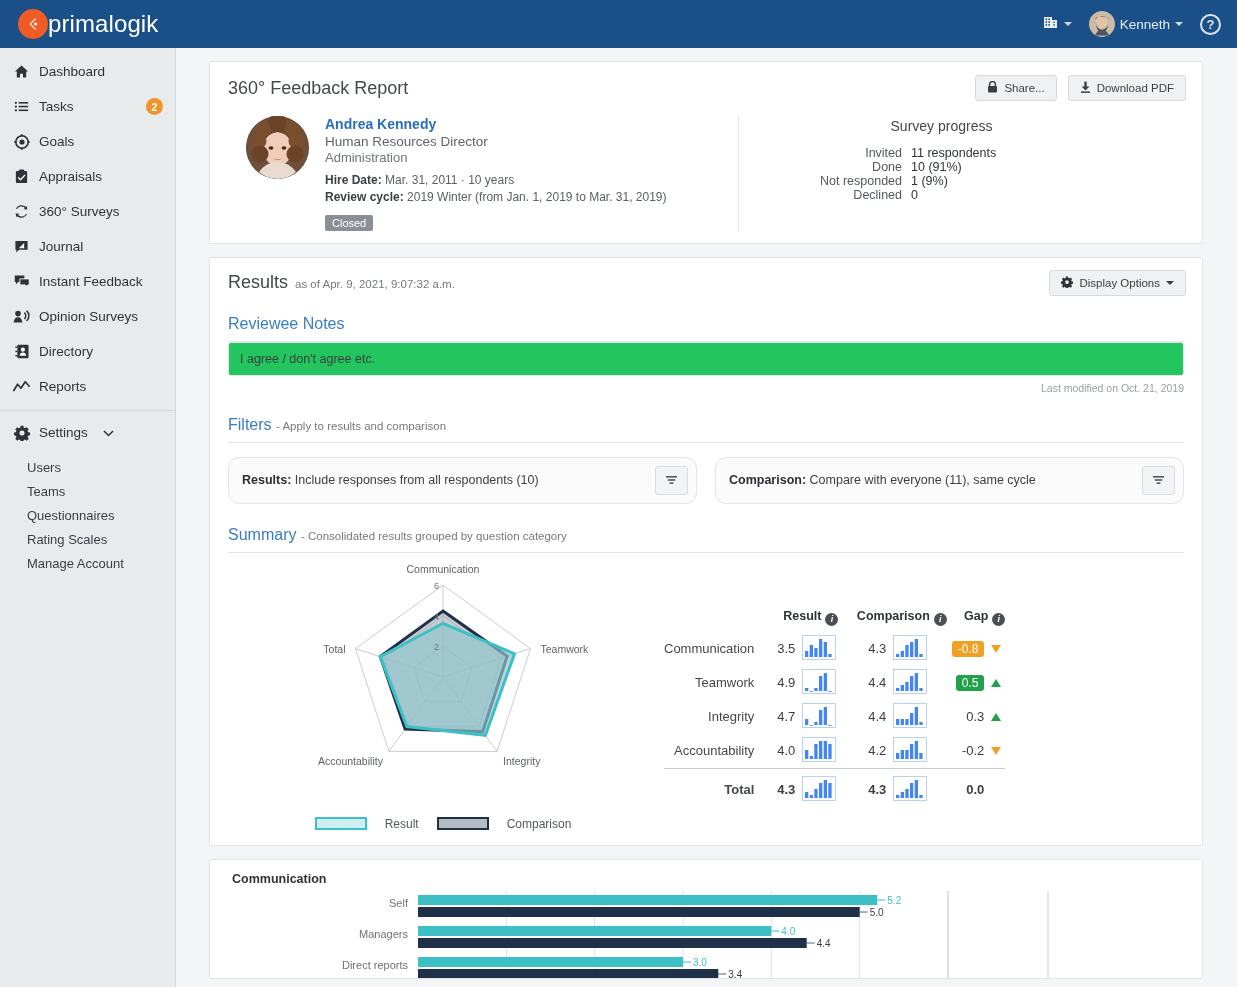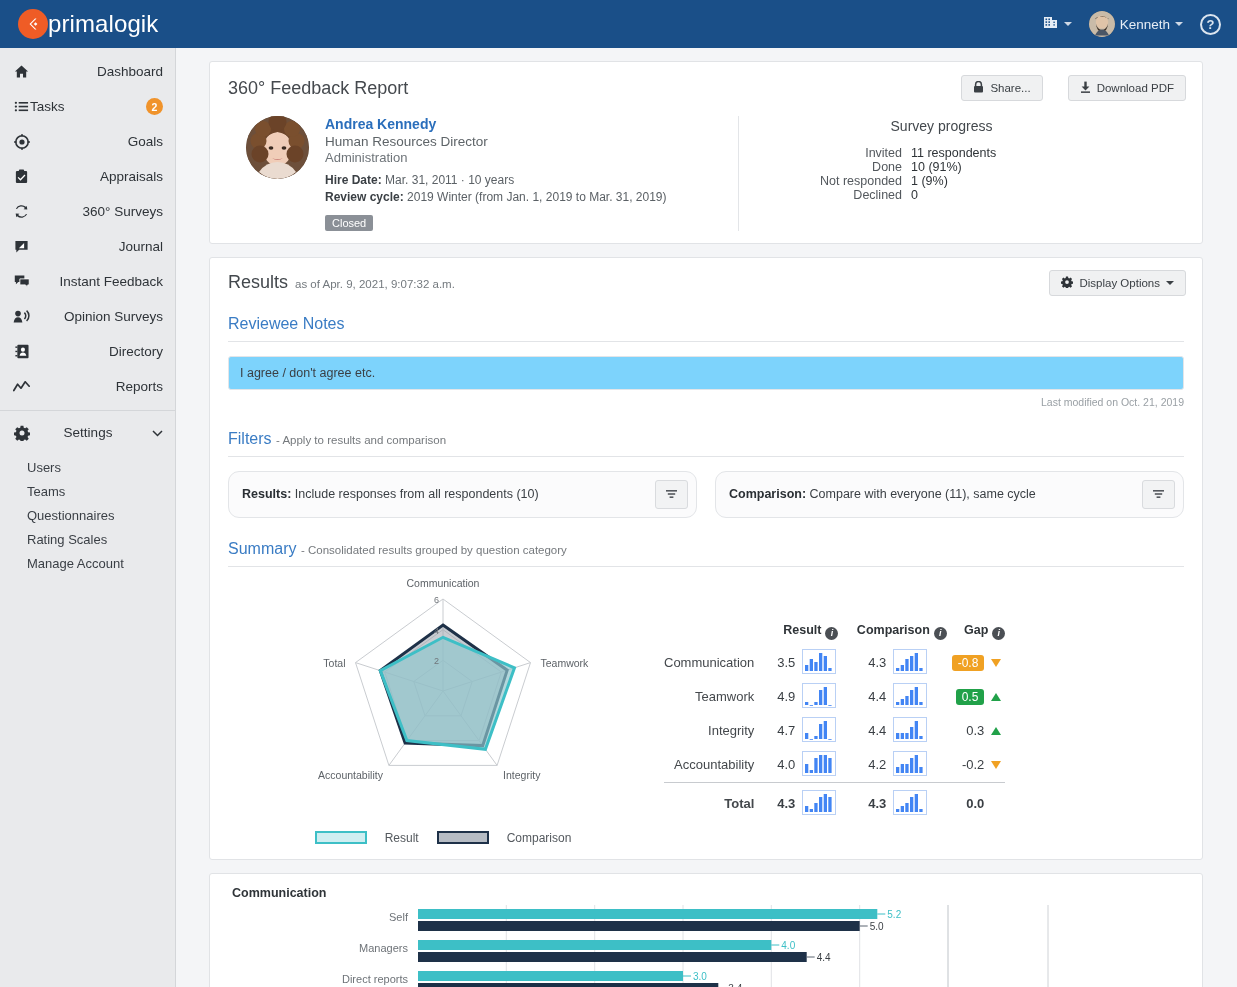--- a/index.html
+++ b/index.html
@@ -37,21 +37,21 @@
     color: #dce5ef; font-size: 13px; font-weight: bold; text-align: center; line-height: 17px;
   }
 
   
   .sidebar {
     position: absolute; top: 48px; left: 0; width: 176px; height: 939px;
     background: #e9eaec; border-right: 1px solid #d4d6d9;
   }
   .nav-item {
     display: flex; align-items: center; height: 35px; padding: 0 12px 0 13px;
-    font-size: 13.5px; color: #2e3338; cursor: pointer; justify-content: space-between;
+    font-size: 13.5px; color: #2e3338; gap: 9px; cursor: pointer;
   }
   .nav-item .ico { width: 17px; display: flex; justify-content: center; flex: 0 0 17px; }
   .badge-count {
     margin-left: auto; background: #f0932b; color: #fff; font-size: 10.5px;
     width: 17px; height: 17px; border-radius: 50%; display: flex;
     align-items: center; justify-content: center; font-weight: bold;
   }
   .nav-sep { height: 1px; background: #d4d6d9; margin: 6px 0 4px 0; }
   .sub-item {
     height: 24px; padding-left: 27px; font-size: 13px; color: #3a3f45;
@@ -61,21 +61,21 @@
   
   .main { position: absolute; top: 48px; left: 176px; width: 1061px; height: 939px; background: #f4f5f7; }
   .card {
     background: #fff; border: 1px solid #e1e3e6; border-radius: 3px;
     margin: 13px 34px 0 33px;
   }
 
   
   .hdr-card { position: relative; padding: 16px 18px 12px 18px; }
   .hdr-title { font-size: 18px; color: #45494e; font-weight: normal; }
-  .hdr-actions { position: absolute; top: 13px; right: 16px; display: flex; gap: 25px; }
+  .hdr-actions { position: absolute; top: 13px; right: 16px; display: flex; gap: 11px; }
   .btn-grey {
     background: #f0f1f2; border: 1px solid #d7d9dc; border-radius: 3px;
     font-size: 11.5px; color: #3b4045; padding: 5px 11px; display: flex;
     align-items: center; gap: 6px; cursor: pointer;
   }
   .hdr-body { display: flex; margin-top: 17px; }
   .person { display: flex; gap: 16px; padding-left: 18px; width: 500px; }
   .avatar-lg {
     width: 63px; height: 63px; border-radius: 50%; overflow: hidden; flex: 0 0 63px;
     background: #6e5b4c;
@@ -103,21 +103,21 @@
   .res-h1 { font-size: 18px; color: #43484d; }
   .res-sub { font-size: 11.5px; color: #73797e; }
   .display-opts { position: absolute; top: 12px; right: 16px; }
 
   .sec-title { margin-top: 22px; }
   .sec-title .t { color: #3a7cc4; font-size: 16px; }
   .sec-title .d { color: #75797d; font-size: 11.5px; }
   .sec-rule { height: 1px; background: #e2e4e7; margin-top: 8px; }
 
   .note-box {
-    margin-top: 14px; border: 1px solid #e3e5e8; background: #7dd3fc; border-radius: 3px;
+    border: 1px solid #e3e5e8; background: #22c55e; border-radius: 3px;
     padding: 9px 11px; font-size: 12.5px; color: #3a3f44;
   }
   .note-mod { text-align: right; font-size: 10.5px; color: #9aa0a5; margin-top: 6px; }
 
   .filters { display: flex; gap: 18px; margin-top: 14px; }
   .filter-box {
     flex: 1; border: 1px solid #e3e5e8; background: #fbfbfc; border-radius: 11px;
     height: 47px; display: flex; align-items: center; padding: 0 8px 0 13px;
   }
   .filter-txt { font-size: 12.5px; color: #3a3f44; }

